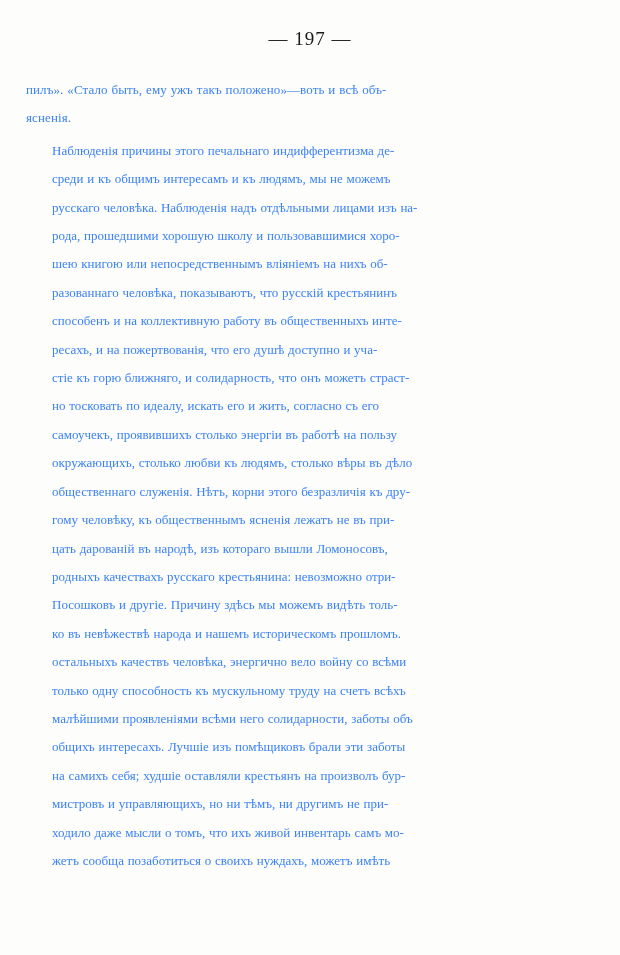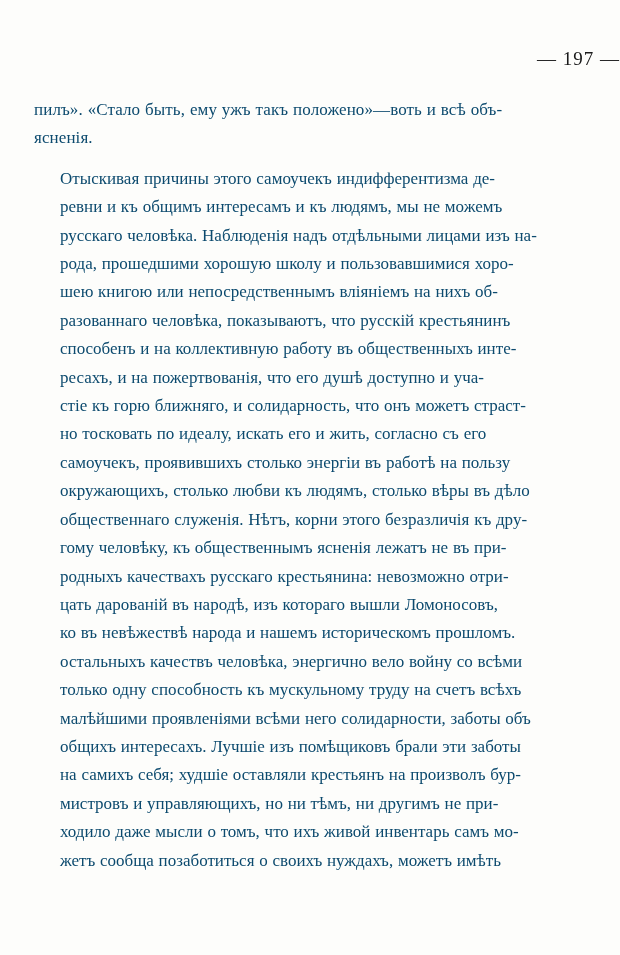--- a/index.html
+++ b/index.html
@@ -10,37 +10,37 @@
   .page {
     position: relative;
     width: 620px;
     height: 955px;
     background: #fdfdfb;
     overflow: hidden;
     font-family: "Liberation Serif", "DejaVu Serif", serif;
     color: #151515;
   }
   .page-number {
-    text-align: right;
+    text-align: center;
     font-size: 19px;
     letter-spacing: 1px;
-    margin-top: 48px;
+    margin-top: 28px;
     margin-bottom: 26px;
     color: #1a1a1a;
   }
   .text-body {
     padding: 0 22px 0 22px;
   }
   .para {
-    font-size: 17px;
+    font-size: 13px;
     line-height: 28.4px;
     text-align: justify;
     text-align-last: left;
-    margin: 12px;
-    color: #0c4a6e;
+    margin: 4px;
+    color: #3b82f6;
     word-spacing: 0.5px;
   }
   .para.first {
     text-indent: 0;
   }
   .para.indent {
     text-indent: 26px;
   }
   .line {
     display: block;
@@ -58,36 +58,37 @@
   <div class="page-number">— 197 —</div>
 
   <div class="text-body">
 
     <p class="para first">
       <span class="line">пилъ». «Стало быть, ему ужъ такъ положено»—воть и всѣ объ-</span>
       <span class="line">ясненія.</span>
     </p>
 
     <p class="para indent">
-      <span class="line">Отыскивая причины этого самоучекъ индифферентизма де-</span>
-      <span class="line">ревни и къ общимъ интересамъ и къ людямъ, мы не можемъ</span>
+      <span class="line">Наблюденія причины этого печальнаго индифферентизма де-</span>
+      <span class="line">среди и къ общимъ интересамъ и къ людямъ, мы не можемъ</span>
       <span class="line">русскаго человѣка. Наблюденія надъ отдѣльными лицами изъ на-</span>
       <span class="line">рода, прошедшими хорошую школу и пользовавшимися хоро-</span>
       <span class="line">шею книгою или непосредственнымъ вліяніемъ на нихъ об-</span>
       <span class="line">разованнаго человѣка, показываютъ, что русскій крестьянинъ</span>
       <span class="line">способенъ и на коллективную работу въ общественныхъ инте-</span>
       <span class="line">ресахъ, и на пожертвованія, что его душѣ доступно и уча-</span>
       <span class="line">стіе къ горю ближняго, и солидарность, что онъ можетъ страст-</span>
       <span class="line">но тосковать по идеалу, искать его и жить, согласно съ его</span>
       <span class="line">самоучекъ, проявившихъ столько энергіи въ работѣ на пользу</span>
       <span class="line">окружающихъ, столько любви къ людямъ, столько вѣры въ дѣло</span>
       <span class="line">общественнаго служенія. Нѣтъ, корни этого безразличія къ дру-</span>
       <span class="line">гому человѣку, къ общественнымъ ясненія лежатъ не въ при-</span>
+      <span class="line">цать дарованій въ народѣ, изъ котораго вышли Ломоносовъ,</span>
       <span class="line">родныхъ качествахъ русскаго крестьянина: невозможно отри-</span>
-      <span class="line">цать дарованій въ народѣ, изъ котораго вышли Ломоносовъ,</span>
+      <span class="line">Посошковъ и другіе. Причину здѣсь мы можемъ видѣть толь-</span>
       <span class="line">ко въ невѣжествѣ народа и нашемъ историческомъ прошломъ.</span>
       <span class="line">остальныхъ качествъ человѣка, энергично вело войну со всѣми</span>
       <span class="line">только одну способность къ мускульному труду на счетъ всѣхъ</span>
       <span class="line">малѣйшими проявленіями всѣми него солидарности, заботы объ</span>
       <span class="line">общихъ интересахъ. Лучшіе изъ помѣщиковъ брали эти заботы</span>
       <span class="line">на самихъ себя; худшіе оставляли крестьянъ на произволъ бур-</span>
       <span class="line">мистровъ и управляющихъ, но ни тѣмъ, ни другимъ не при-</span>
       <span class="line">ходило даже мысли о томъ, что ихъ живой инвентарь самъ мо-</span>
       <span class="line">жетъ сообща позаботиться о своихъ нуждахъ, можетъ имѣть</span>
 

